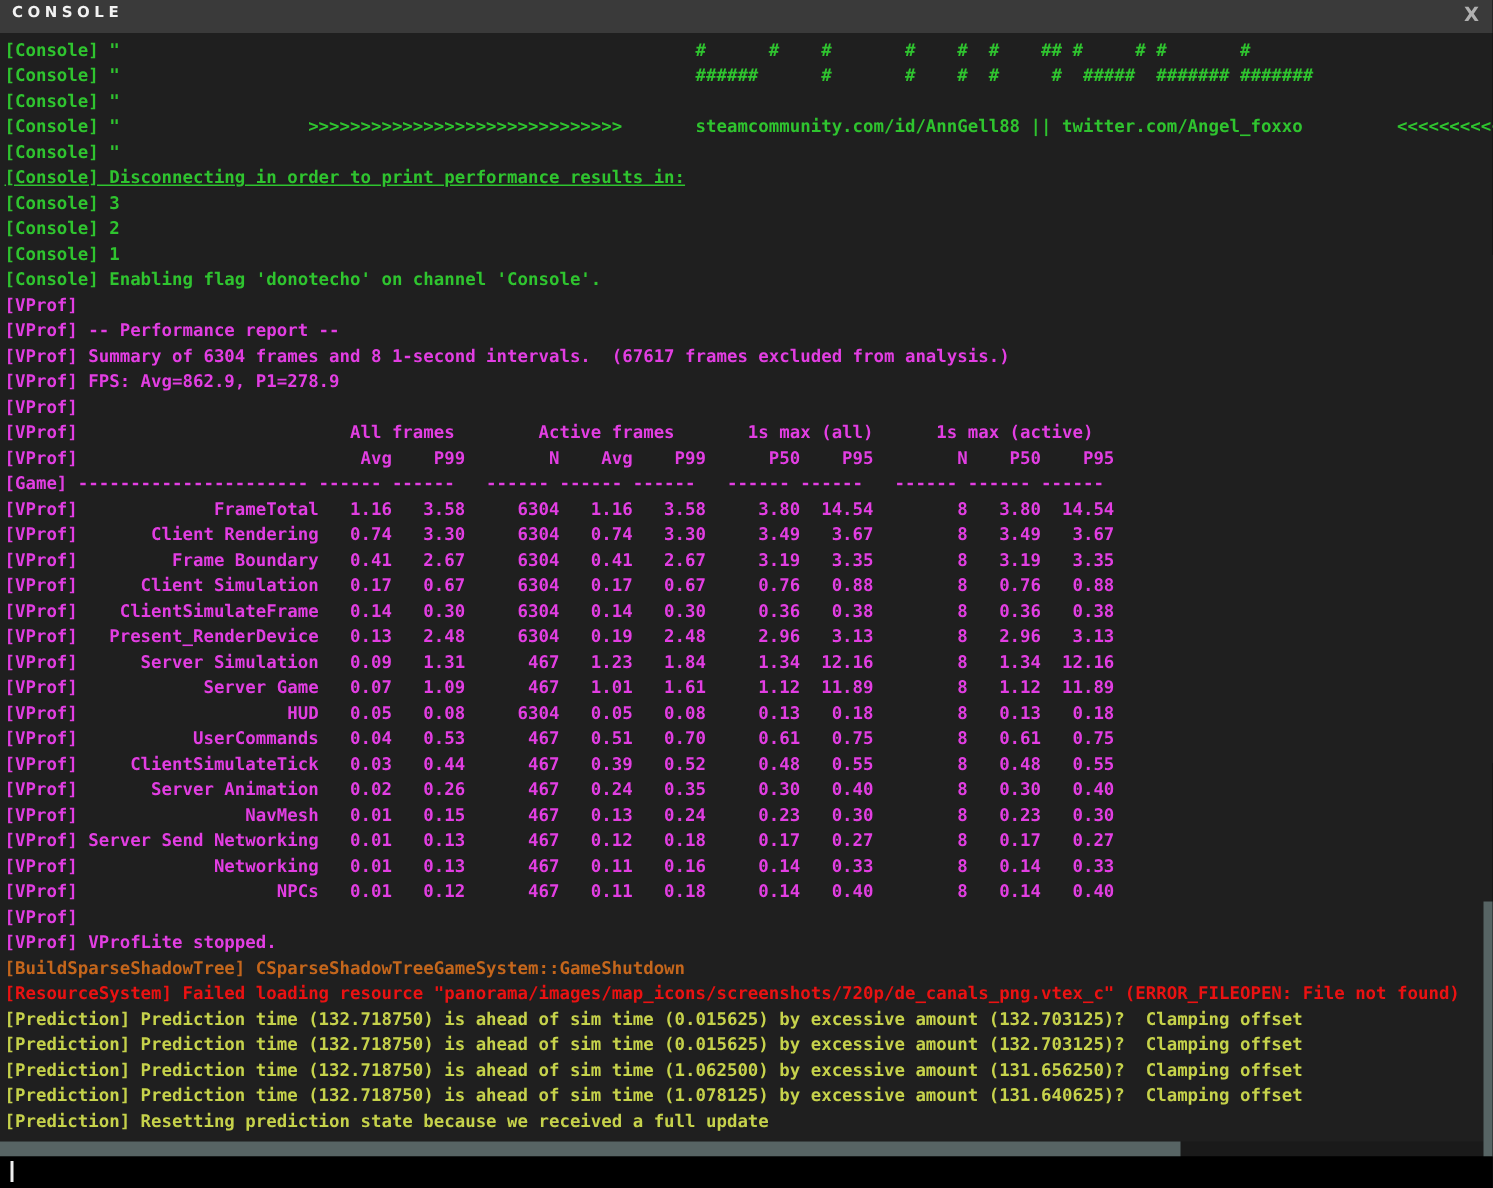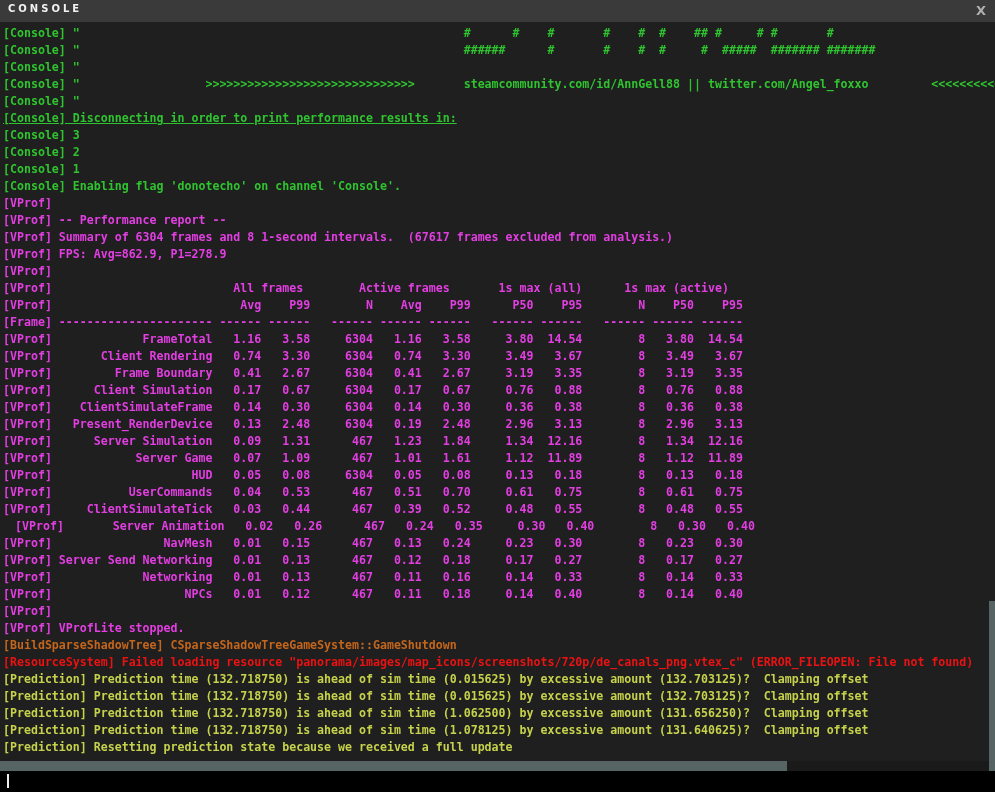--- a/index.html
+++ b/index.html
@@ -75,33 +75,33 @@
       <div class="line" style="color: rgb(47, 196, 47);">[Console] 2</div>
       <div class="line" style="color: rgb(47, 196, 47);">[Console] 1</div>
       <div class="line" style="color: rgb(47, 196, 47);">[Console] Enabling flag 'donotecho' on channel 'Console'.</div>
       <div class="line" style="color: rgb(226, 62, 226);">[VProf]</div>
       <div class="line" style="color: rgb(226, 62, 226);">[VProf] -- Performance report --</div>
       <div class="line" style="color: rgb(226, 62, 226);">[VProf] Summary of 6304 frames and 8 1-second intervals.  (67617 frames excluded from analysis.)</div>
       <div class="line" style="color: rgb(226, 62, 226);">[VProf] FPS: Avg=862.9, P1=278.9</div>
       <div class="line" style="color: rgb(226, 62, 226);">[VProf]</div>
       <div class="line" style="color: rgb(226, 62, 226);">[VProf]                          All frames        Active frames       1s max (all)      1s max (active)</div>
       <div class="line" style="color: rgb(226, 62, 226);">[VProf]                           Avg    P99        N    Avg    P99      P50    P95        N    P50    P95</div>
-      <div class="line" style="color: rgb(226, 62, 226);">[Frame] ---------------------- ------ ------   ------ ------ ------   ------ ------   ------ ------ ------</div>
+      <div class="line" style="color: rgb(226, 62, 226);">[Game] ---------------------- ------ ------   ------ ------ ------   ------ ------   ------ ------ ------</div>
       <div class="line" style="color: rgb(226, 62, 226);">[VProf]             FrameTotal   1.16   3.58     6304   1.16   3.58     3.80  14.54        8   3.80  14.54</div>
       <div class="line" style="color: rgb(226, 62, 226);">[VProf]       Client Rendering   0.74   3.30     6304   0.74   3.30     3.49   3.67        8   3.49   3.67</div>
       <div class="line" style="color: rgb(226, 62, 226);">[VProf]         Frame Boundary   0.41   2.67     6304   0.41   2.67     3.19   3.35        8   3.19   3.35</div>
       <div class="line" style="color: rgb(226, 62, 226);">[VProf]      Client Simulation   0.17   0.67     6304   0.17   0.67     0.76   0.88        8   0.76   0.88</div>
       <div class="line" style="color: rgb(226, 62, 226);">[VProf]    ClientSimulateFrame   0.14   0.30     6304   0.14   0.30     0.36   0.38        8   0.36   0.38</div>
       <div class="line" style="color: rgb(226, 62, 226);">[VProf]   Present_RenderDevice   0.13   2.48     6304   0.19   2.48     2.96   3.13        8   2.96   3.13</div>
       <div class="line" style="color: rgb(226, 62, 226);">[VProf]      Server Simulation   0.09   1.31      467   1.23   1.84     1.34  12.16        8   1.34  12.16</div>
       <div class="line" style="color: rgb(226, 62, 226);">[VProf]            Server Game   0.07   1.09      467   1.01   1.61     1.12  11.89        8   1.12  11.89</div>
       <div class="line" style="color: rgb(226, 62, 226);">[VProf]                    HUD   0.05   0.08     6304   0.05   0.08     0.13   0.18        8   0.13   0.18</div>
       <div class="line" style="color: rgb(226, 62, 226);">[VProf]           UserCommands   0.04   0.53      467   0.51   0.70     0.61   0.75        8   0.61   0.75</div>
       <div class="line" style="color: rgb(226, 62, 226);">[VProf]     ClientSimulateTick   0.03   0.44      467   0.39   0.52     0.48   0.55        8   0.48   0.55</div>
-      <div class="line" style="color: rgb(226, 62, 226); margin-left: 12px;">[VProf]       Server Animation   0.02   0.26      467   0.24   0.35     0.30   0.40        8   0.30   0.40</div>
+      <div class="line" style="color: rgb(226, 62, 226);">[VProf]       Server Animation   0.02   0.26      467   0.24   0.35     0.30   0.40        8   0.30   0.40</div>
       <div class="line" style="color: rgb(226, 62, 226);">[VProf]                NavMesh   0.01   0.15      467   0.13   0.24     0.23   0.30        8   0.23   0.30</div>
       <div class="line" style="color: rgb(226, 62, 226);">[VProf] Server Send Networking   0.01   0.13      467   0.12   0.18     0.17   0.27        8   0.17   0.27</div>
       <div class="line" style="color: rgb(226, 62, 226);">[VProf]             Networking   0.01   0.13      467   0.11   0.16     0.14   0.33        8   0.14   0.33</div>
       <div class="line" style="color: rgb(226, 62, 226);">[VProf]                   NPCs   0.01   0.12      467   0.11   0.18     0.14   0.40        8   0.14   0.40</div>
       <div class="line" style="color: rgb(226, 62, 226);">[VProf]</div>
       <div class="line" style="color: rgb(226, 62, 226);">[VProf] VProfLite stopped.</div>
       <div class="line" style="color: rgb(196, 102, 28);">[BuildSparseShadowTree] CSparseShadowTreeGameSystem::GameShutdown</div>
       <div class="line" style="color: rgb(234, 18, 18);">[ResourceSystem] Failed loading resource "panorama/images/map_icons/screenshots/720p/de_canals_png.vtex_c" (ERROR_FILEOPEN: File not found)</div>
       <div class="line" style="color: rgb(198, 210, 75);">[Prediction] Prediction time (132.718750) is ahead of sim time (0.015625) by excessive amount (132.703125)?  Clamping offset</div>
       <div class="line" style="color: rgb(198, 210, 75);">[Prediction] Prediction time (132.718750) is ahead of sim time (0.015625) by excessive amount (132.703125)?  Clamping offset</div>

